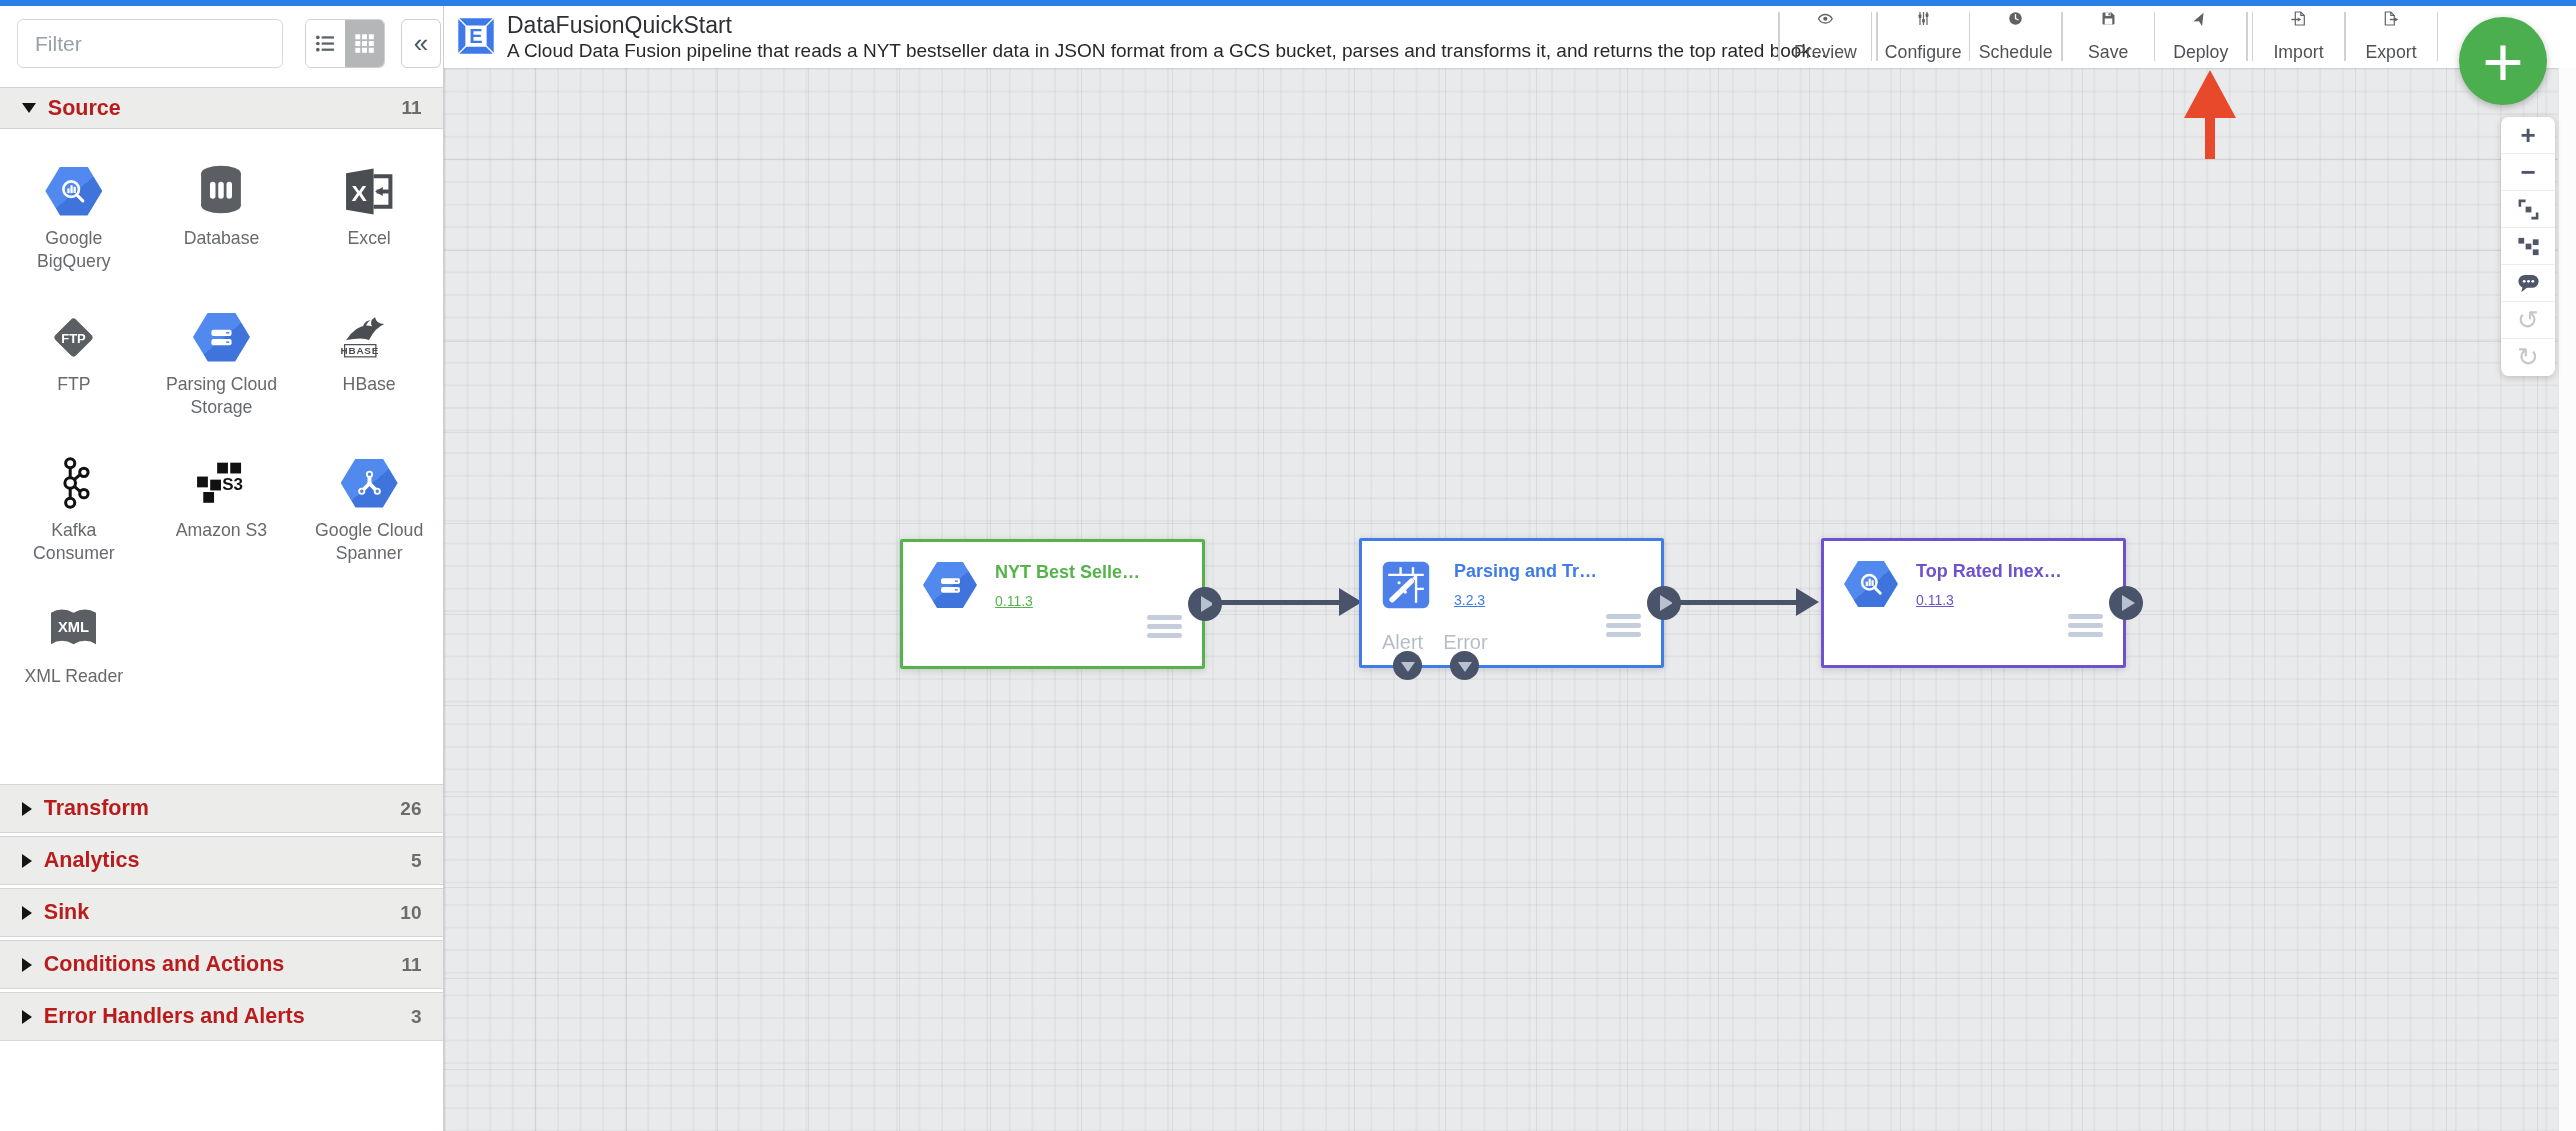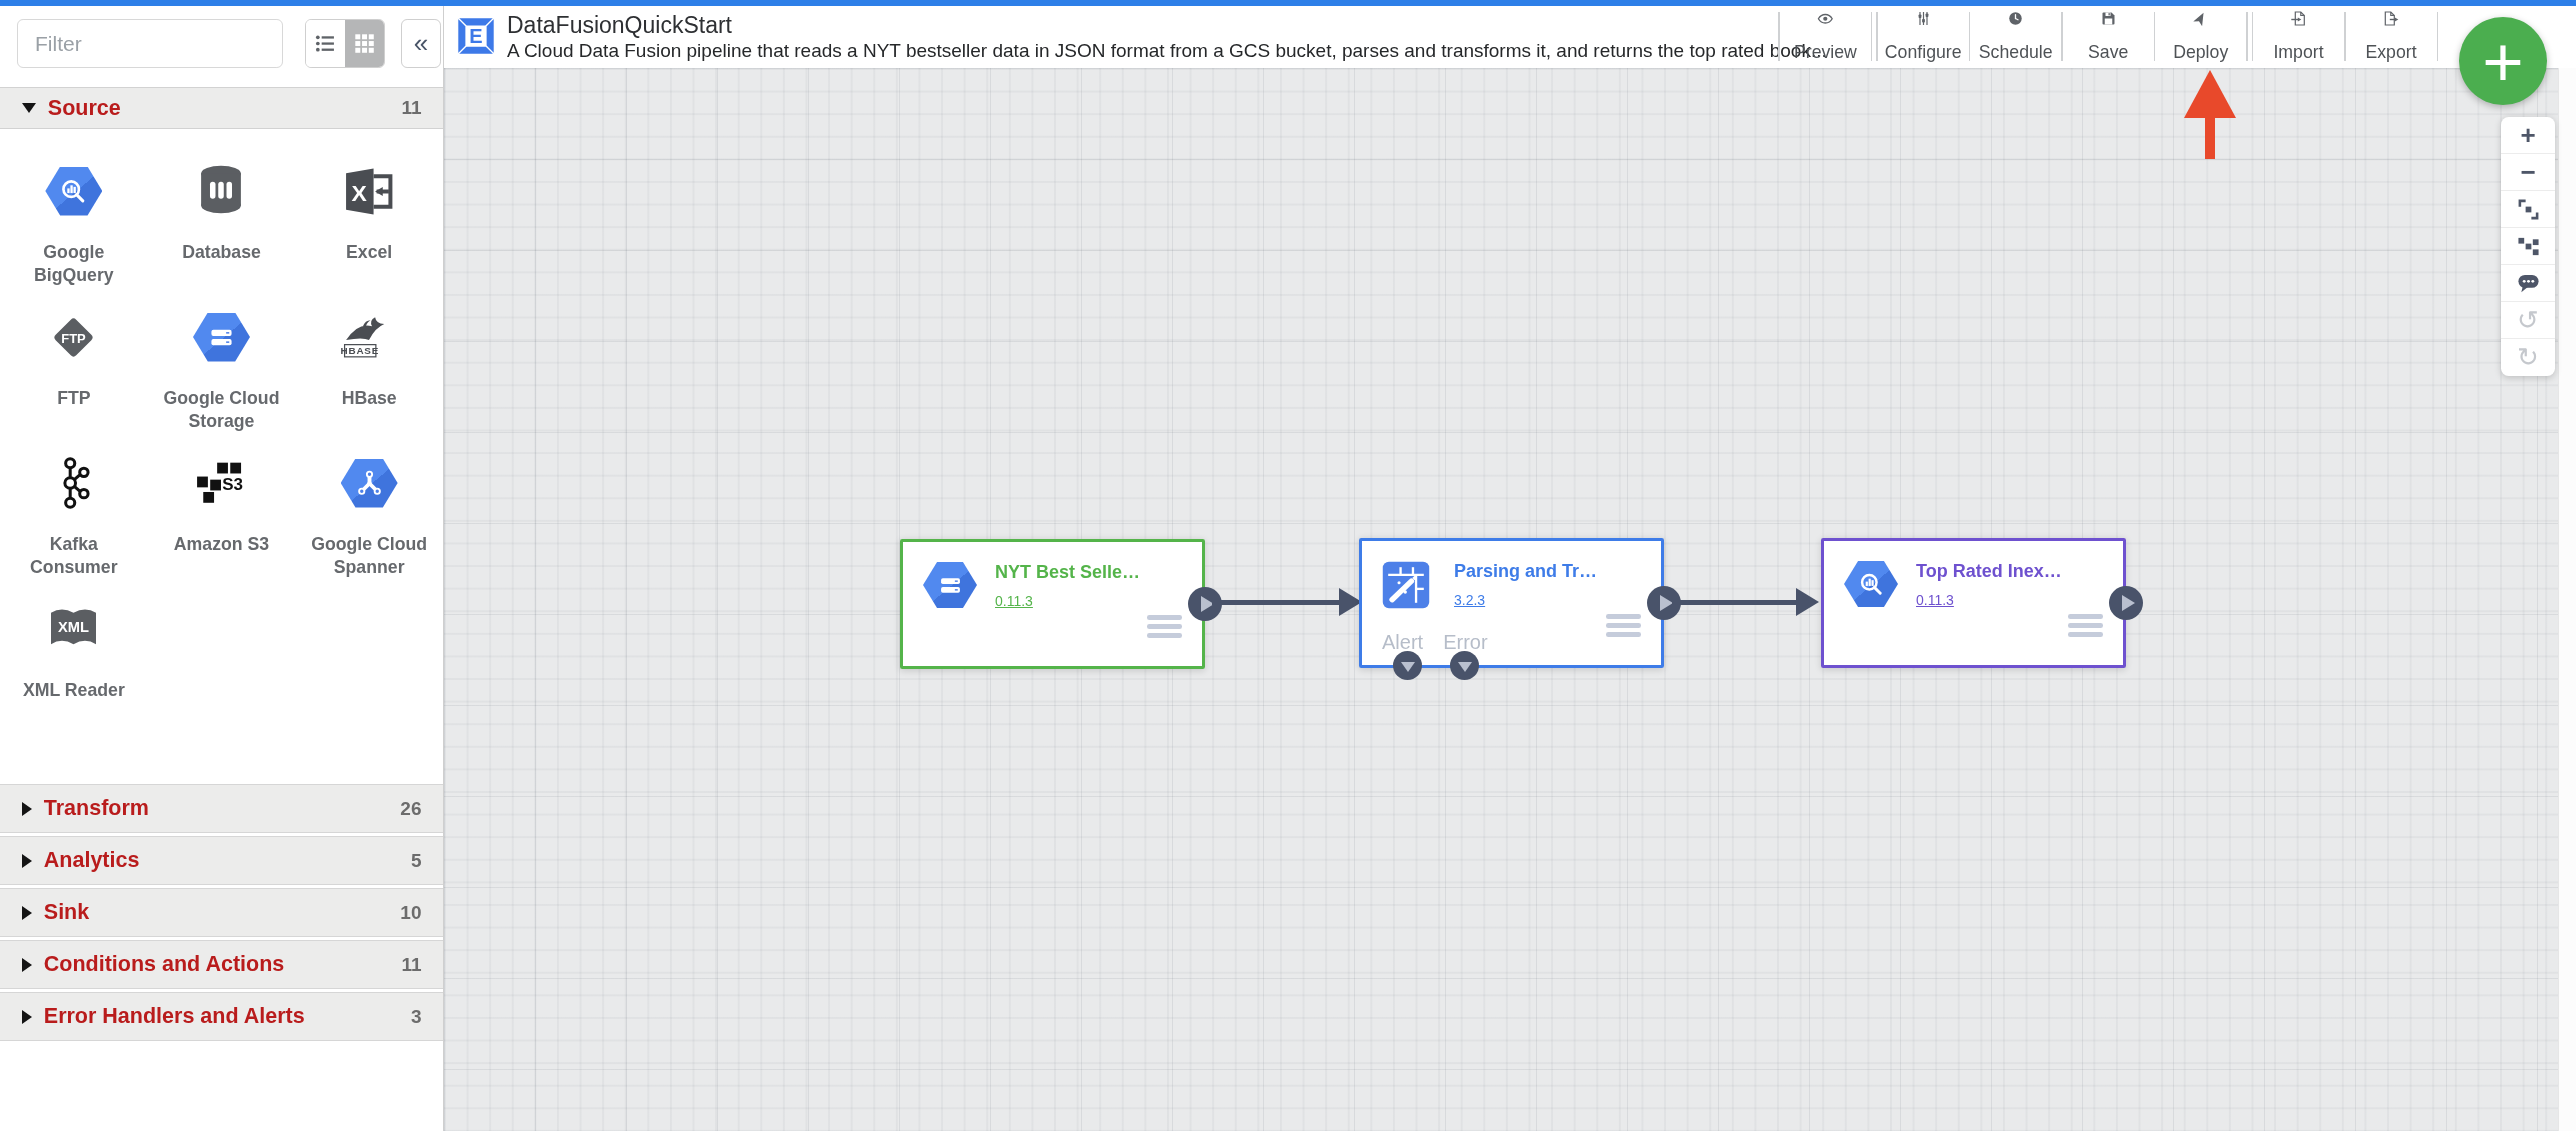--- a/index.html
+++ b/index.html
@@ -37,21 +37,21 @@
     display:flex; align-items:center; padding:0 21.5px; cursor:pointer; }
   .sec-header .lbl, .cat-row .lbl { font-weight:bold; font-size:21.5px; margin-left:12.3px; color:#b91c1c; }
   .sec-header .count, .cat-row .count { margin-left:auto; font-weight:bold; font-size:19px; color:#6c6c6c; }
   .tri-down { width:0;height:0;border-left:7.7px solid transparent;border-right:7.7px solid transparent;border-top:10px solid #141414; }
   .tri-right { width:0;height:0;border-top:7.7px solid transparent;border-bottom:7.7px solid transparent;border-left:10px solid #141414; }
 
   .plugin-grid { height:655px; display:grid; grid-template-columns:repeat(3,1fr);
     grid-auto-rows:146px; padding-top:32px; background:#fff; }
   .plugin { display:flex; flex-direction:column; align-items:center; cursor:pointer; }
   .plugin .icon-wrap { height:60px; display:flex; align-items:center; justify-content:center; }
-  .plugin .plabel { margin-top:20px; font-size:17.7px; font-weight:bold; color:#66696d;
+  .plugin .plabel { margin-top:6px; font-size:17.7px; font-weight:normal; color:#66696d;
     text-align:center; line-height:23px; max-width:130px; }
 
   .hex { width:57px; height:49px; background:linear-gradient(140deg,#5189ef 52%,#3f74dd 52%);
     clip-path:polygon(26% 0,74% 0,100% 50%,74% 100%,26% 100%,0 50%);
     display:flex; align-items:center; justify-content:center; }
   .hex.small { width:54px; height:46px; }
 
   .cat-row { height:49px; background:#ececeb; border-top:0.8px solid #d6d6d6; border-bottom:0.8px solid #d6d6d6;
     margin-bottom:3.1px; display:flex; align-items:center; padding:0 21.5px; cursor:pointer; }
 
@@ -228,21 +228,21 @@
       <div class="icon-wrap">
           <div class="hex">
         <svg width="31" height="31" viewBox="0 0 40 40">
           <rect x="7" y="10" width="26" height="8" rx="2.5" fill="#fff"></rect>
           <rect x="7" y="22" width="26" height="8" rx="2.5" fill="#fff"></rect>
           <rect x="26" y="13" width="4" height="2" fill="#4d80e8"></rect>
           <rect x="26" y="25" width="4" height="2" fill="#4d80e8"></rect>
         </svg>
       </div>
         </div>
-      <div class="plabel">Google Cloud Storage</div>
+      <div class="plabel">Parsing Cloud Storage</div>
     </div>
 
     <div class="plugin">
       <div class="icon-wrap">
         <svg width="58" height="46" viewBox="0 0 76 60">
           <path d="M8 34 Q24 10 42 16 Q38 8 46 4 Q47 12 58 13 Q46 18 38 34 Q30 30 8 34 Z" fill="#4a4d52"></path>
           <path d="M30 16 Q33 8 40 8 Q34 12 34 17 Z" fill="#4a4d52"></path>
           <text x="26" y="52" font-size="13" font-weight="bold" fill="#4a4d52" text-anchor="middle" font-family="Liberation Sans, sans-serif" letter-spacing="1">HBASE</text>
           <rect x="6" y="40" width="41" height="16" fill="none" stroke="#4a4d52" stroke-width="1.6"></rect>
         </svg>

